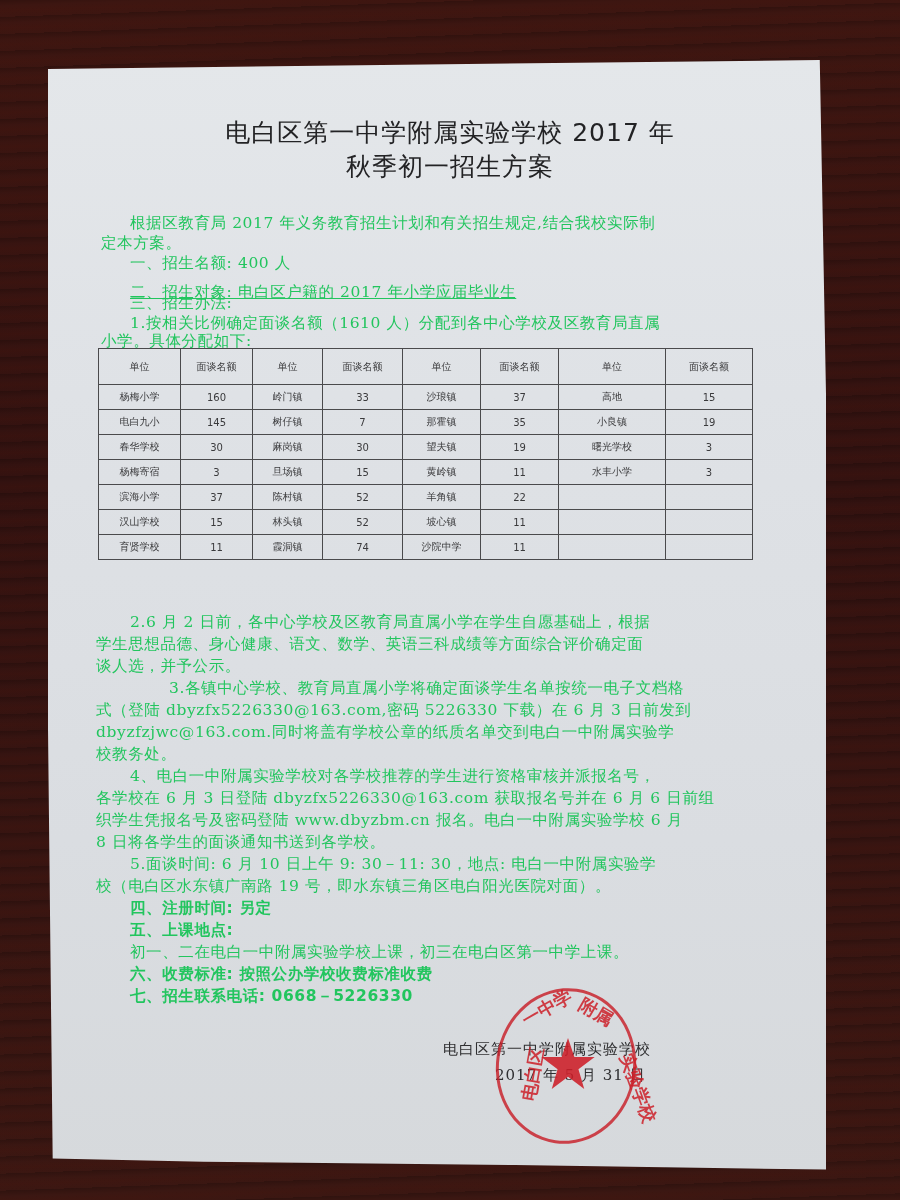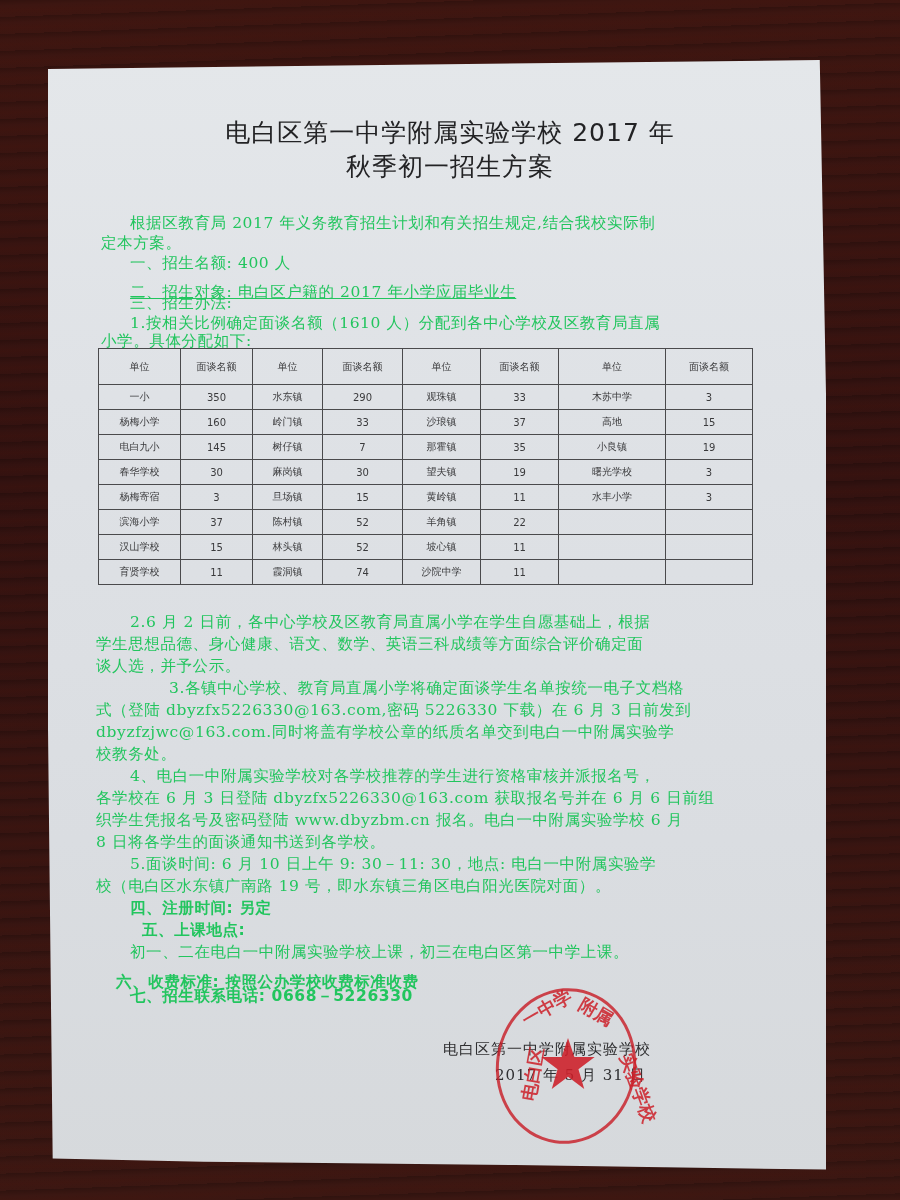--- a/index.html
+++ b/index.html
@@ -84,30 +84,20 @@
     <td>单位</td>
     <td>面谈名额</td>
     <td>单位</td>
     <td>面谈名额</td>
     <td>单位</td>
     <td>面谈名额</td>
     <td>单位</td>
     <td>面谈名额</td>
   </tr>
   <tr>
-    <td>一小</td>
-    <td>350</td>
-    <td>水东镇</td>
-    <td>290</td>
-    <td>观珠镇</td>
-    <td>33</td>
-    <td>木苏中学</td>
-    <td>3</td>
-  </tr>
-  <tr>
     <td>杨梅小学</td>
     <td>160</td>
     <td>岭门镇</td>
     <td>33</td>
     <td>沙琅镇</td>
     <td>37</td>
     <td>高地</td>
     <td>15</td>
   </tr>
   <tr>
@@ -180,23 +170,23 @@
 <div class="line" style="left:96px;top:700px;">式（登陆 dbyzfx5226330@163.com,密码 5226330 下载）在 6 月 3 日前发到</div>
 <div class="line" style="left:96px;top:722px;">dbyzfzjwc@163.com.同时将盖有学校公章的纸质名单交到电白一中附属实验学</div>
 <div class="line" style="left:96px;top:744px;">校教务处。</div>
 <div class="line" style="left:130px;top:766px;">4、电白一中附属实验学校对各学校推荐的学生进行资格审核并派报名号，</div>
 <div class="line" style="left:96px;top:788px;">各学校在 6 月 3 日登陆 dbyzfx5226330@163.com 获取报名号并在 6 月 6 日前组</div>
 <div class="line" style="left:96px;top:810px;">织学生凭报名号及密码登陆 www.dbyzbm.cn 报名。电白一中附属实验学校 6 月</div>
 <div class="line" style="left:96px;top:832px;">8 日将各学生的面谈通知书送到各学校。</div>
 <div class="line" style="left:130px;top:854px;">5.面谈时间: 6 月 10 日上午 9: 30－11: 30，地点: 电白一中附属实验学</div>
 <div class="line" style="left:96px;top:876px;">校（电白区水东镇广南路 19 号，即水东镇三角区电白阳光医院对面）。</div>
 <div class="line bold" style="left:130px;top:898px;">四、注册时间: 另定</div>
-<div class="line bold" style="left:130px;top:920px;margin-left:12px;">五、上课地点:</div>
+<div class="line bold" style="left:130px;top:920px;">五、上课地点:</div>
 <div class="line" style="left:130px;top:942px;">初一、二在电白一中附属实验学校上课，初三在电白区第一中学上课。</div>
-<div class="line bold" style="left:116px;top:964px;margin-top:8px;">六、收费标准: 按照公办学校收费标准收费</div>
+<div class="line bold" style="left:130px;top:964px;">六、收费标准: 按照公办学校收费标准收费</div>
 <div class="line bold" style="left:130px;top:986px;">七、招生联系电话: 0668－5226330</div>
 
 <div class="sig" style="left:443px;top:1040px;">电白区第一中学附属实验学校</div>
 <div class="sig" style="left:495px;top:1066px;">2017 年 5 月 31 日</div>
 
 <div class="stamp"></div>
 <svg class="star" viewBox="0 0 100 100">
   <polygon points="50,5 61,38 96,38 68,59 78,93 50,72 22,93 32,59 4,38 39,38" fill="rgba(205,30,40,0.88)"></polygon>
 </svg>
 <div class="stamp-text" style="left:520px;top:996px;transform:rotate(-30deg);">一中学</div>

